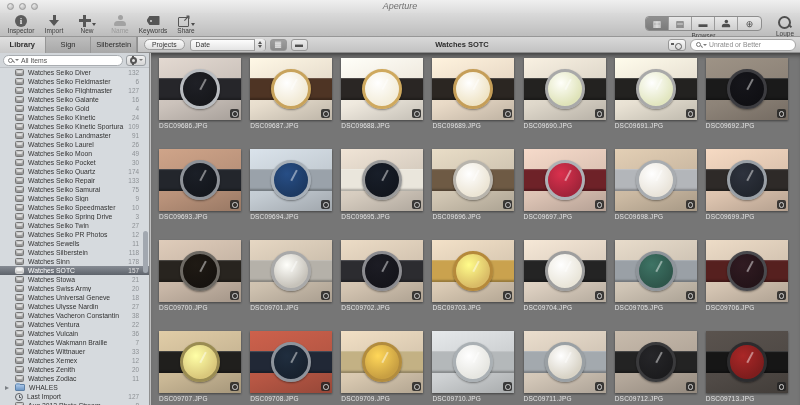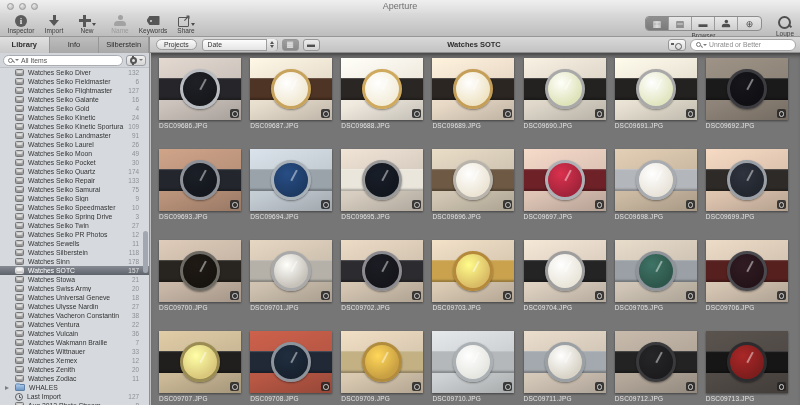--- a/index.html
+++ b/index.html
@@ -5,21 +5,21 @@
   * { margin:0; padding:0; box-sizing:border-box; }
   html,body { width:800px; height:405px; overflow:hidden;
     font-family:"Liberation Sans", sans-serif; background:#bfbfbf; }
 
   
   .titlebar { position:absolute; left:0; top:0; width:800px; height:13px;
     background:linear-gradient(#efefef,#dcdcdc); }
   .lights { position:absolute; left:7px; top:3px; display:flex; gap:5px; }
   .light { width:7px; height:7px; border-radius:50%;
     background:radial-gradient(circle at 35% 30%, #e8e8e8, #b3b3b3); border:1px solid #9a9a9a; }
-  .win-title { text-align:center; font-size:9px; color:#6f6f6f; line-height:13px; }
+  .win-title { text-align:center; font-size:9px; color:#6f6f6f; line-height:13px;font-style:italic; }
 
   .toolbar { position:absolute; left:0; top:13px; width:800px; height:24px;
     background:linear-gradient(#dadada,#bdbdbd); border-bottom:1px solid #979797;
     display:flex; align-items:flex-start; padding:1px 6px 0 6px; }
   .tb-btn { display:flex; flex-direction:column; align-items:center; min-width:30px;
     margin-right:3px; cursor:default; }
   .tb-ic { height:13px; display:flex; align-items:center; justify-content:center; gap:1px; }
   .tb-lbl { font-size:6.5px; color:#3c3c3c; margin-top:0px; }
   .tb-btn.disabled .tb-lbl { color:#9a9a9a; }
   .caret { width:0; height:0; border-left:2.5px solid transparent; border-right:2.5px solid transparent;
@@ -62,21 +62,21 @@
   .seg .ic-person { transform:scale(.7); }
   .seg .ic-person::before, .seg .ic-person::after { background:#4f4f4f; }
   .seg-lbl { font-size:6.5px; color:#3c3c3c; margin-top:1px; }
   .loupewrap { display:flex; flex-direction:column; align-items:center; margin-left:14px; margin-top:2px; }
   .ic-loupe { width:13px; height:13px; border:2px solid #4f4f4f; border-radius:50%; position:relative; }
   .ic-loupe::after { content:""; position:absolute; width:4px; height:2px; background:#4f4f4f;
     right:-3px; bottom:0px; transform:rotate(45deg); }
 
   
   .bar2 { position:absolute; left:0; top:37px; width:800px; height:16px; display:flex; }
-  .tabs { width:150px; display:flex; background:linear-gradient(#c2c2c2,#adadad);
+  .tabs { width:138px; display:flex; background:linear-gradient(#c2c2c2,#adadad);
     border-right:1px solid #8f8f8f; }
   .tab { flex:1; text-align:center; font-size:7.5px; color:#2e2e2e; line-height:16px;
     border-right:1px solid #969696; background:linear-gradient(#bdbdbd,#a8a8a8); }
   .tab.sel { background:linear-gradient(#e0e0e0,#c9c9c9); font-weight:bold; }
   .ctrlbar { flex:1; position:relative; display:flex; align-items:center;
     background:linear-gradient(#d9d9d9,#c2c2c2); border-bottom:1px solid #8f8f8f; padding:0 4px; }
   .pill { font-size:6.8px; color:#333; background:linear-gradient(#fbfbfb,#dedede);
     border:1px solid #9d9d9d; border-radius:8px; padding:1px 7px; margin-left:2px; }
   .dropdown { width:76px; height:12px; margin-left:5px; background:linear-gradient(#fdfdfd,#e4e4e4);
     border:1px solid #9d9d9d; border-radius:3px; display:flex; align-items:center;
@@ -243,21 +243,21 @@
     <div class="loupewrap">
       <span class="ic-loupe"></span>
       <span class="seg-lbl">Loupe</span>
     </div>
   </div>
 </div>
 
 <div class="bar2">
   <div class="tabs" id="tabs">
       <span class="tab sel">Library</span>
-      <span class="tab">Info</span>
+      <span class="tab">Sign</span>
       <span class="tab">Silberstein</span>
     </div>
   <div class="ctrlbar">
     <span class="pill">Projects</span>
     <span class="dropdown">
       <span>Date</span>
       <span class="updown">
           <i class="up"></i>
           <i class="dn"></i>
         </span>

